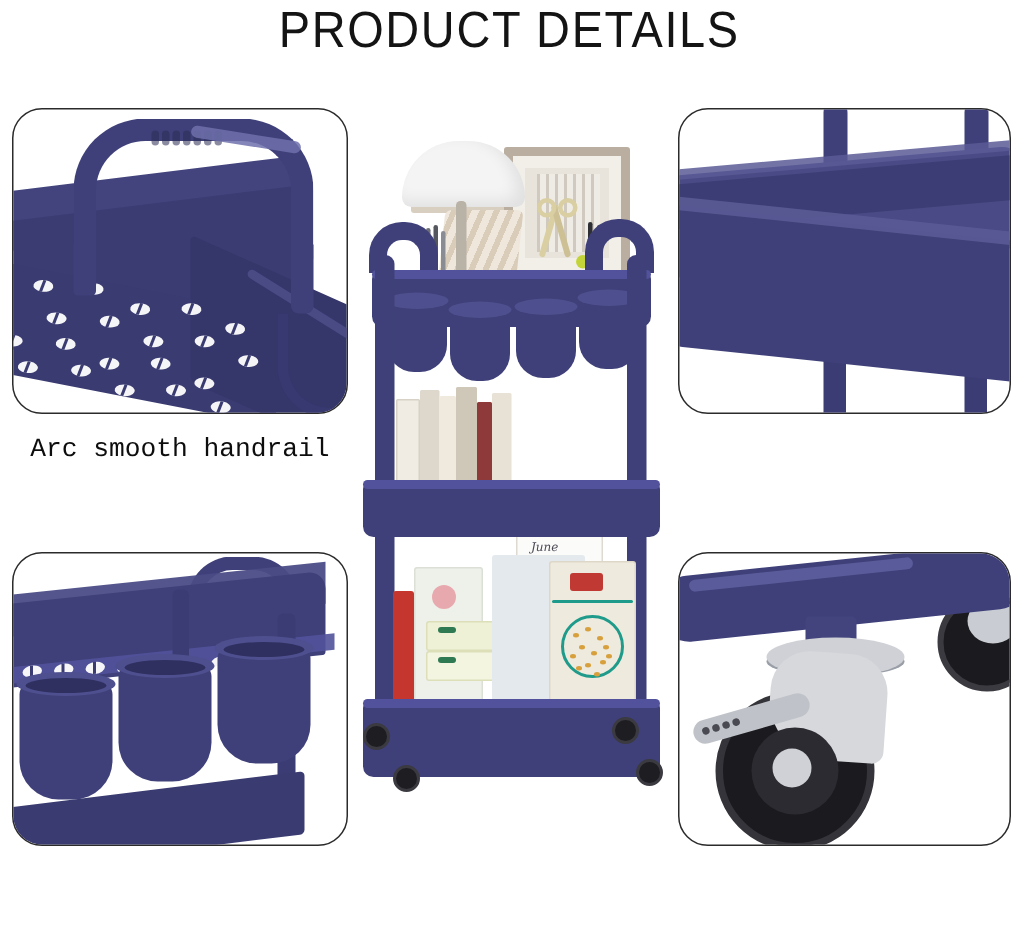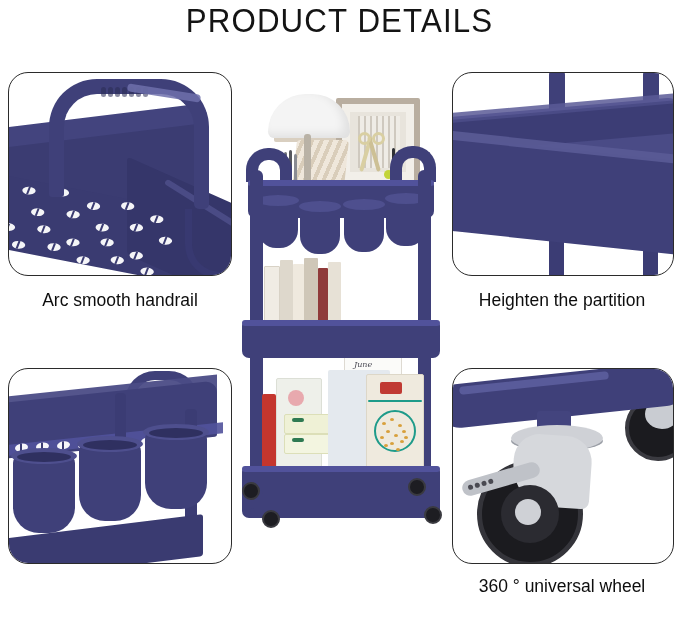--- a/index.html
+++ b/index.html
@@ -30,21 +30,21 @@
     overflow: hidden;
   }
   .panel-tl { left: 8px;  top: 72px;  width: 224px; height: 204px; }
   .panel-tr { left: 452px; top: 72px; width: 222px; height: 204px; }
   .panel-bl { left: 8px;  top: 368px; width: 224px; height: 196px; }
   .panel-br { left: 452px; top: 368px; width: 222px; height: 196px; }
 
   .caption {
     position: absolute;
     text-align: center;
-    font-family: Liberation Sans, sans-serif;
+    font-family: Liberation Mono, monospace;
     font-size: 17.5px; font-weight: 400; color: #0d0d0d;
     line-height: 25px; white-space: pre-line;
   }
   .cap-tl { left: 0px;   top: 288px; width: 240px; }
   .cap-tr { left: 444px; top: 288px; width: 236px; }
   .cap-bl { left: 0px;   top: 574px; width: 240px; }
   .cap-br { left: 444px; top: 574px; width: 236px; }
 
   
   .hero { position: absolute; left: 232px; top: 78px; width: 216px; height: 452px; }
@@ -334,21 +334,20 @@
       <div class="p2-post-r"></div>
       <div class="p2-inner"></div>
       <div class="p2-inner-shadow"></div>
       <div class="p2-rim-top"></div>
       <div class="p2-post-bl"></div>
       <div class="p2-post-br"></div>
       <div class="p2-front"></div>
       <div class="p2-rim"></div>
     </div>
   </div>
-  <div class="caption cap-tr">Heighten the partition</div>
 
   <div class="panel panel-bl">
     <div class="p3-art">
       <div class="p3-rail"></div>
       <div class="p3-tray-inner"></div>
       <div class="p3-tray"></div>
       <div class="p3-lip"></div>
       <div class="p3-holes" id="p3holes">
           <div class="hole" style="left: 6px; top: 2px;"></div>
           <div class="hole" style="left: 27px; top: 3.2px;"></div>
@@ -394,21 +393,20 @@
       <div class="p4-wheel-in"></div>
       <div class="p4-hub"></div>
       <div class="p4-brake" id="p4brake">
           <i style="left: 6px;"></i>
           <i style="left: 13px;"></i>
           <i style="left: 20px;"></i>
           <i style="left: 27px;"></i>
         </div>
     </div>
   </div>
-  <div class="caption cap-br">360 ° universal wheel</div>
 
   <div class="hero">
     <div class="hero-art">
 
       <div class="h-lamp-shelf"></div>
       <div class="h-frame"></div>
       <div class="h-frame-in"></div>
       <div class="h-frame-lines"></div>
       <div class="h-drape"></div>
       <div class="h-lamp-dome"></div>

